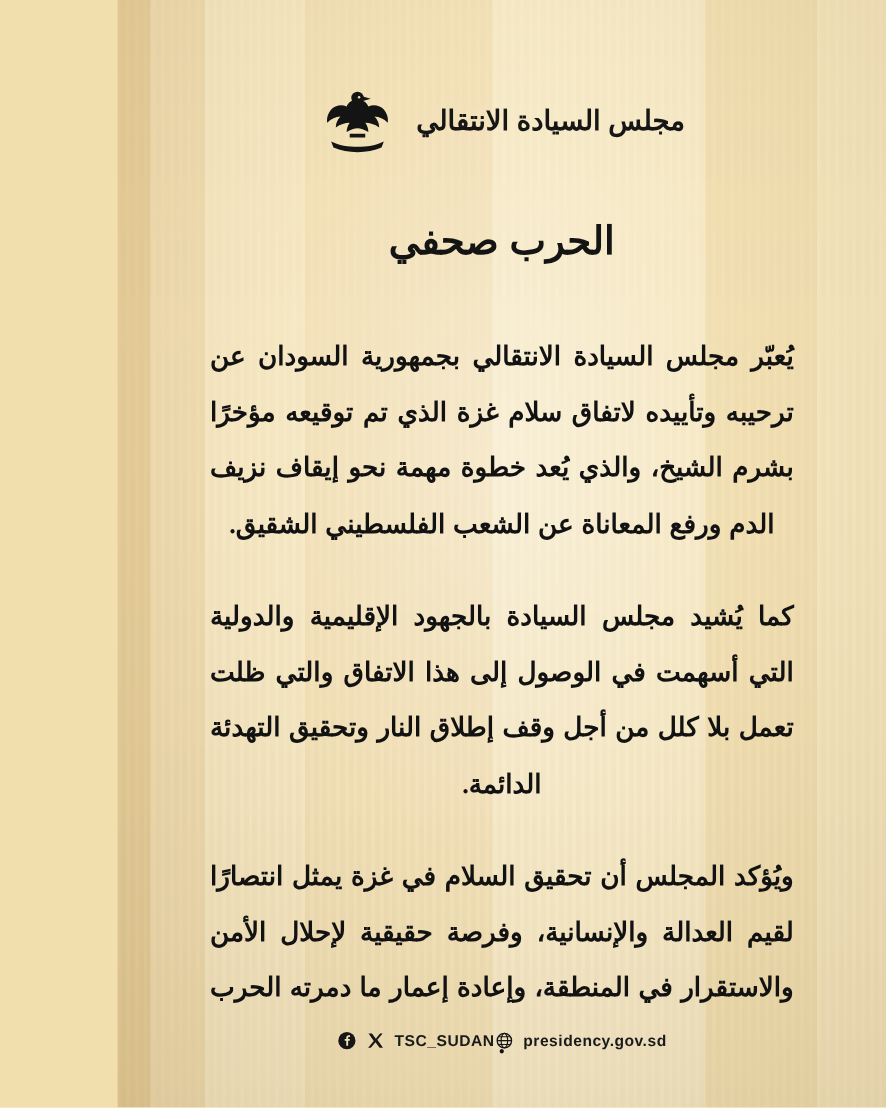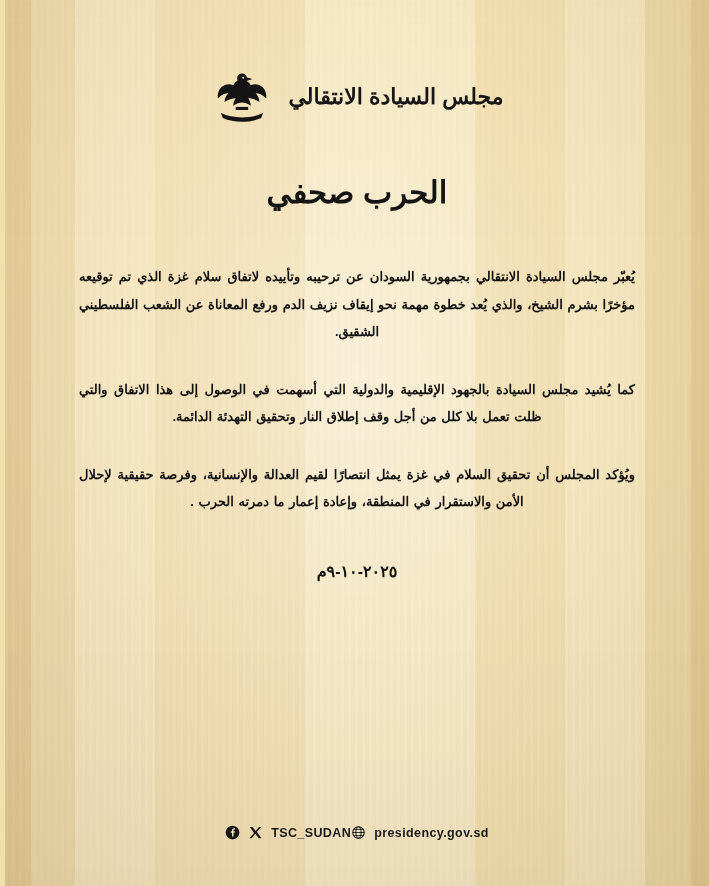--- a/index.html
+++ b/index.html
@@ -8,21 +8,21 @@
   }
   body {
     width: 709px;
     height: 886px;
     font-family: "Liberation Sans", sans-serif;
     background: #f2dfae;
     overflow: hidden;
   }
   .page {
     position: relative;
-    width: 704px;
+    width: 615px;
     height: 886px;
     box-sizing: border-box;
     background:
       linear-gradient(90deg,
         #e8cf9a 0px, #e8cf9a 26px,
         #f0dcae 26px, #f0dcae 70px,
         #f6e7c0 70px, #f6e7c0 150px,
         #f3e0b4 150px, #f3e0b4 300px,
         #f7e9c4 300px, #f7e9c4 470px,
         #f2dfb0 470px, #f2dfb0 560px,
@@ -96,29 +96,30 @@
     font-weight: bold;
     color: #141414;
     letter-spacing: 2px;
   }
   
   .body-block {
     margin-top: 52px;
     text-align: center;
   }
   .para {
-    font-size: 13px;
+    font-size: 21px;
     line-height: 2.12;
     color: #121212;
     font-weight: bold;
     text-align: justify;
     text-align-last: center;
     margin: 0 0 30px 0;
     padding: 0 12px;
     word-spacing: 1px;
+    font-family: Liberation Serif, serif;
   }
   .para:last-child { margin-bottom: 0; }
   
   .signature {
     margin-top: 40px;
     text-align: center;
     color: #121212;
   }
   .sig-line {
     font-size: 16px;

